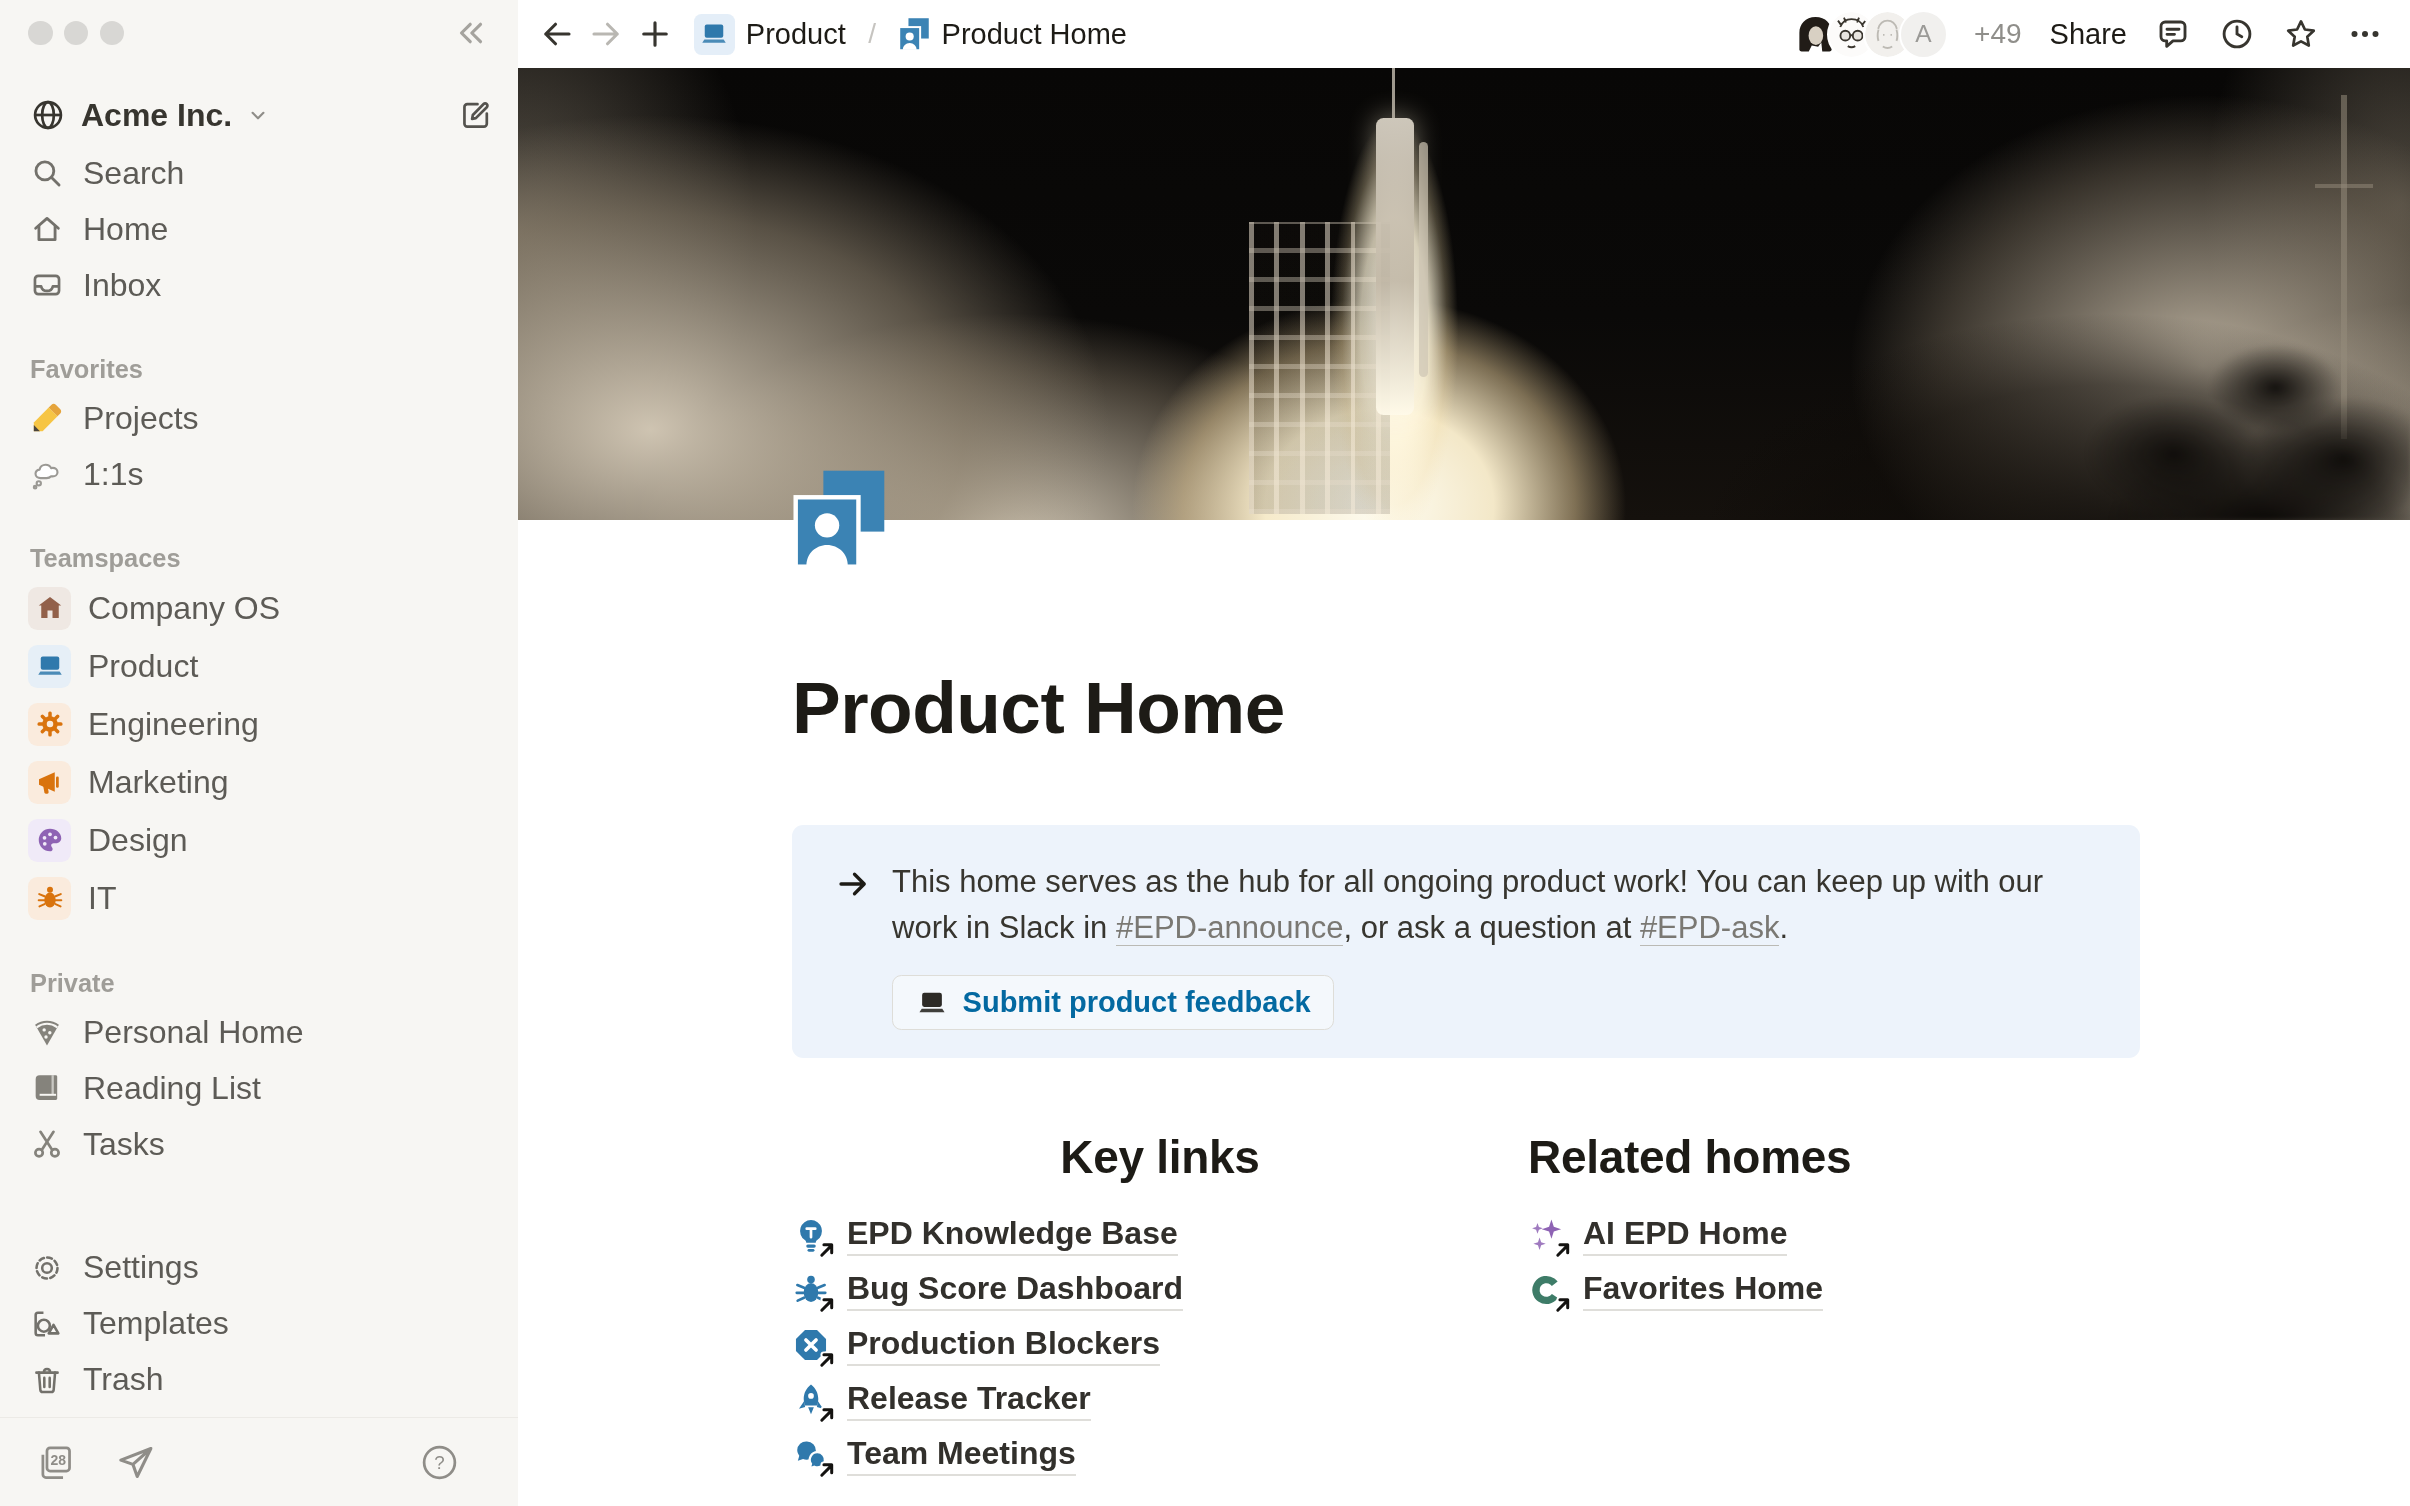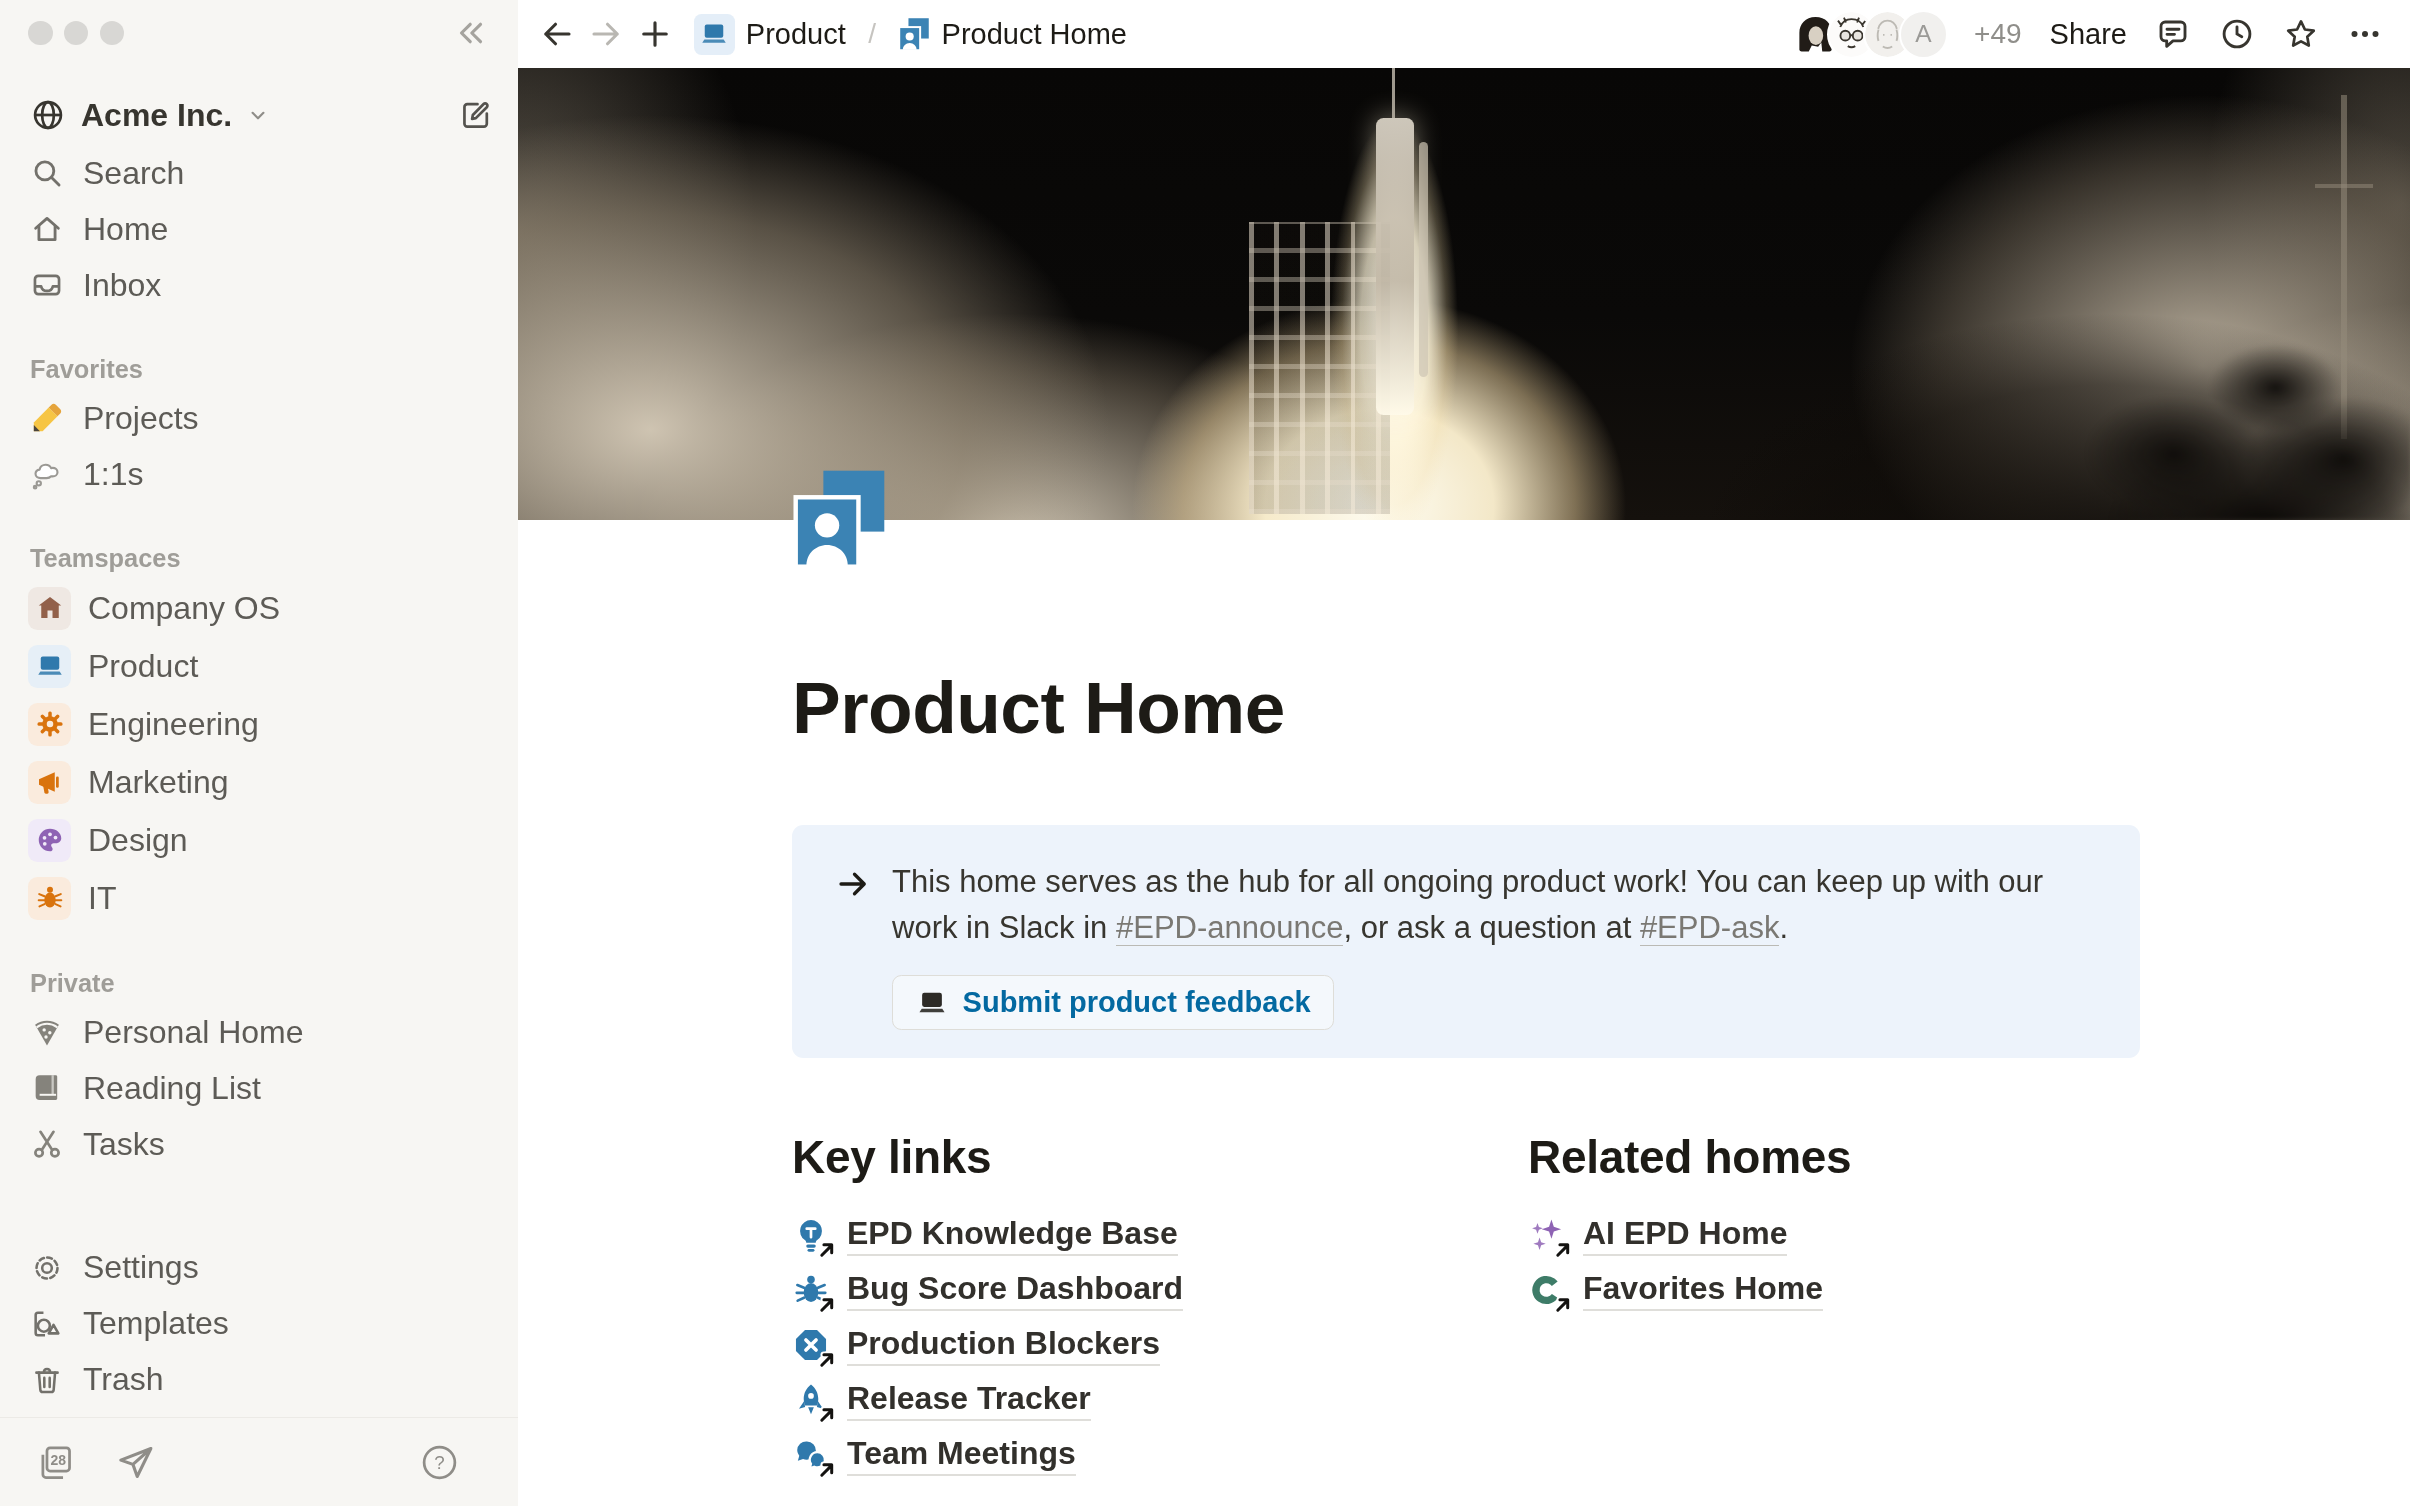--- a/index.html
+++ b/index.html
@@ -83,21 +83,21 @@
   .page-title{margin:90px 0 0;font-size:73px;line-height:1.2;font-weight:700;color:#1D1B16;letter-spacing:-0.5px;}
   .callout{margin-top:73px;background:#EDF3FB;border-radius:11.3px;padding:34px 38px 28px 43px;display:flex;gap:21px;}
   .callout-ic{width:36px;height:36px;margin-top:7.5px;color:#1D1B16;flex:none;}
   .callout-text{font-size:31px;line-height:46px;color:#37352F;max-width:1196px;}
   .c-link{color:#7A7873;border-bottom:1.9px solid #BBBAB5;padding-bottom:0.9px;cursor:pointer;}
   .callout-btn{margin-top:24.5px;display:inline-flex;align-items:center;gap:15px;height:55px;padding:0 22.6px;
     border:1.9px solid #DEDDD8;border-radius:9.4px;background:rgba(255,255,255,.4);
     font-family:inherit;font-size:29px;font-weight:600;color:#0369a1;cursor:pointer;}
   .callout-btn svg{width:32px;height:32px;color:#2C2A26;}
   .columns{display:flex;margin-top:72px;}
-  .col-left{width:736px;flex:none;}
+  .col-left{width:736px;flex:none;text-align:center;}
   .col-h{margin:0 0 22.6px;font-size:46px;line-height:55px;font-weight:700;color:#1D1B16;letter-spacing:-0.3px;}
   .link-row{display:flex;align-items:center;gap:17px;height:55px;cursor:pointer;}
   .link-ico{position:relative;width:38px;height:38px;flex:none;}
   .link-ico > svg.g{width:38px;height:38px;}
   .blue{color:#2F79AC;} .purple{color:#8E63B4;} .green{color:#3E7C68;} .brown{color:#92604A;}
   .nw-arrow{position:absolute;right:-7.5px;bottom:-5.6px;width:21px;height:21px;}
   .link-label{font-size:32px;font-weight:600;color:#32302C;border-bottom:2.8px solid #DFDEDA;padding-bottom:1.9px;white-space:nowrap;}
 </style>
 </head>
 <body>

